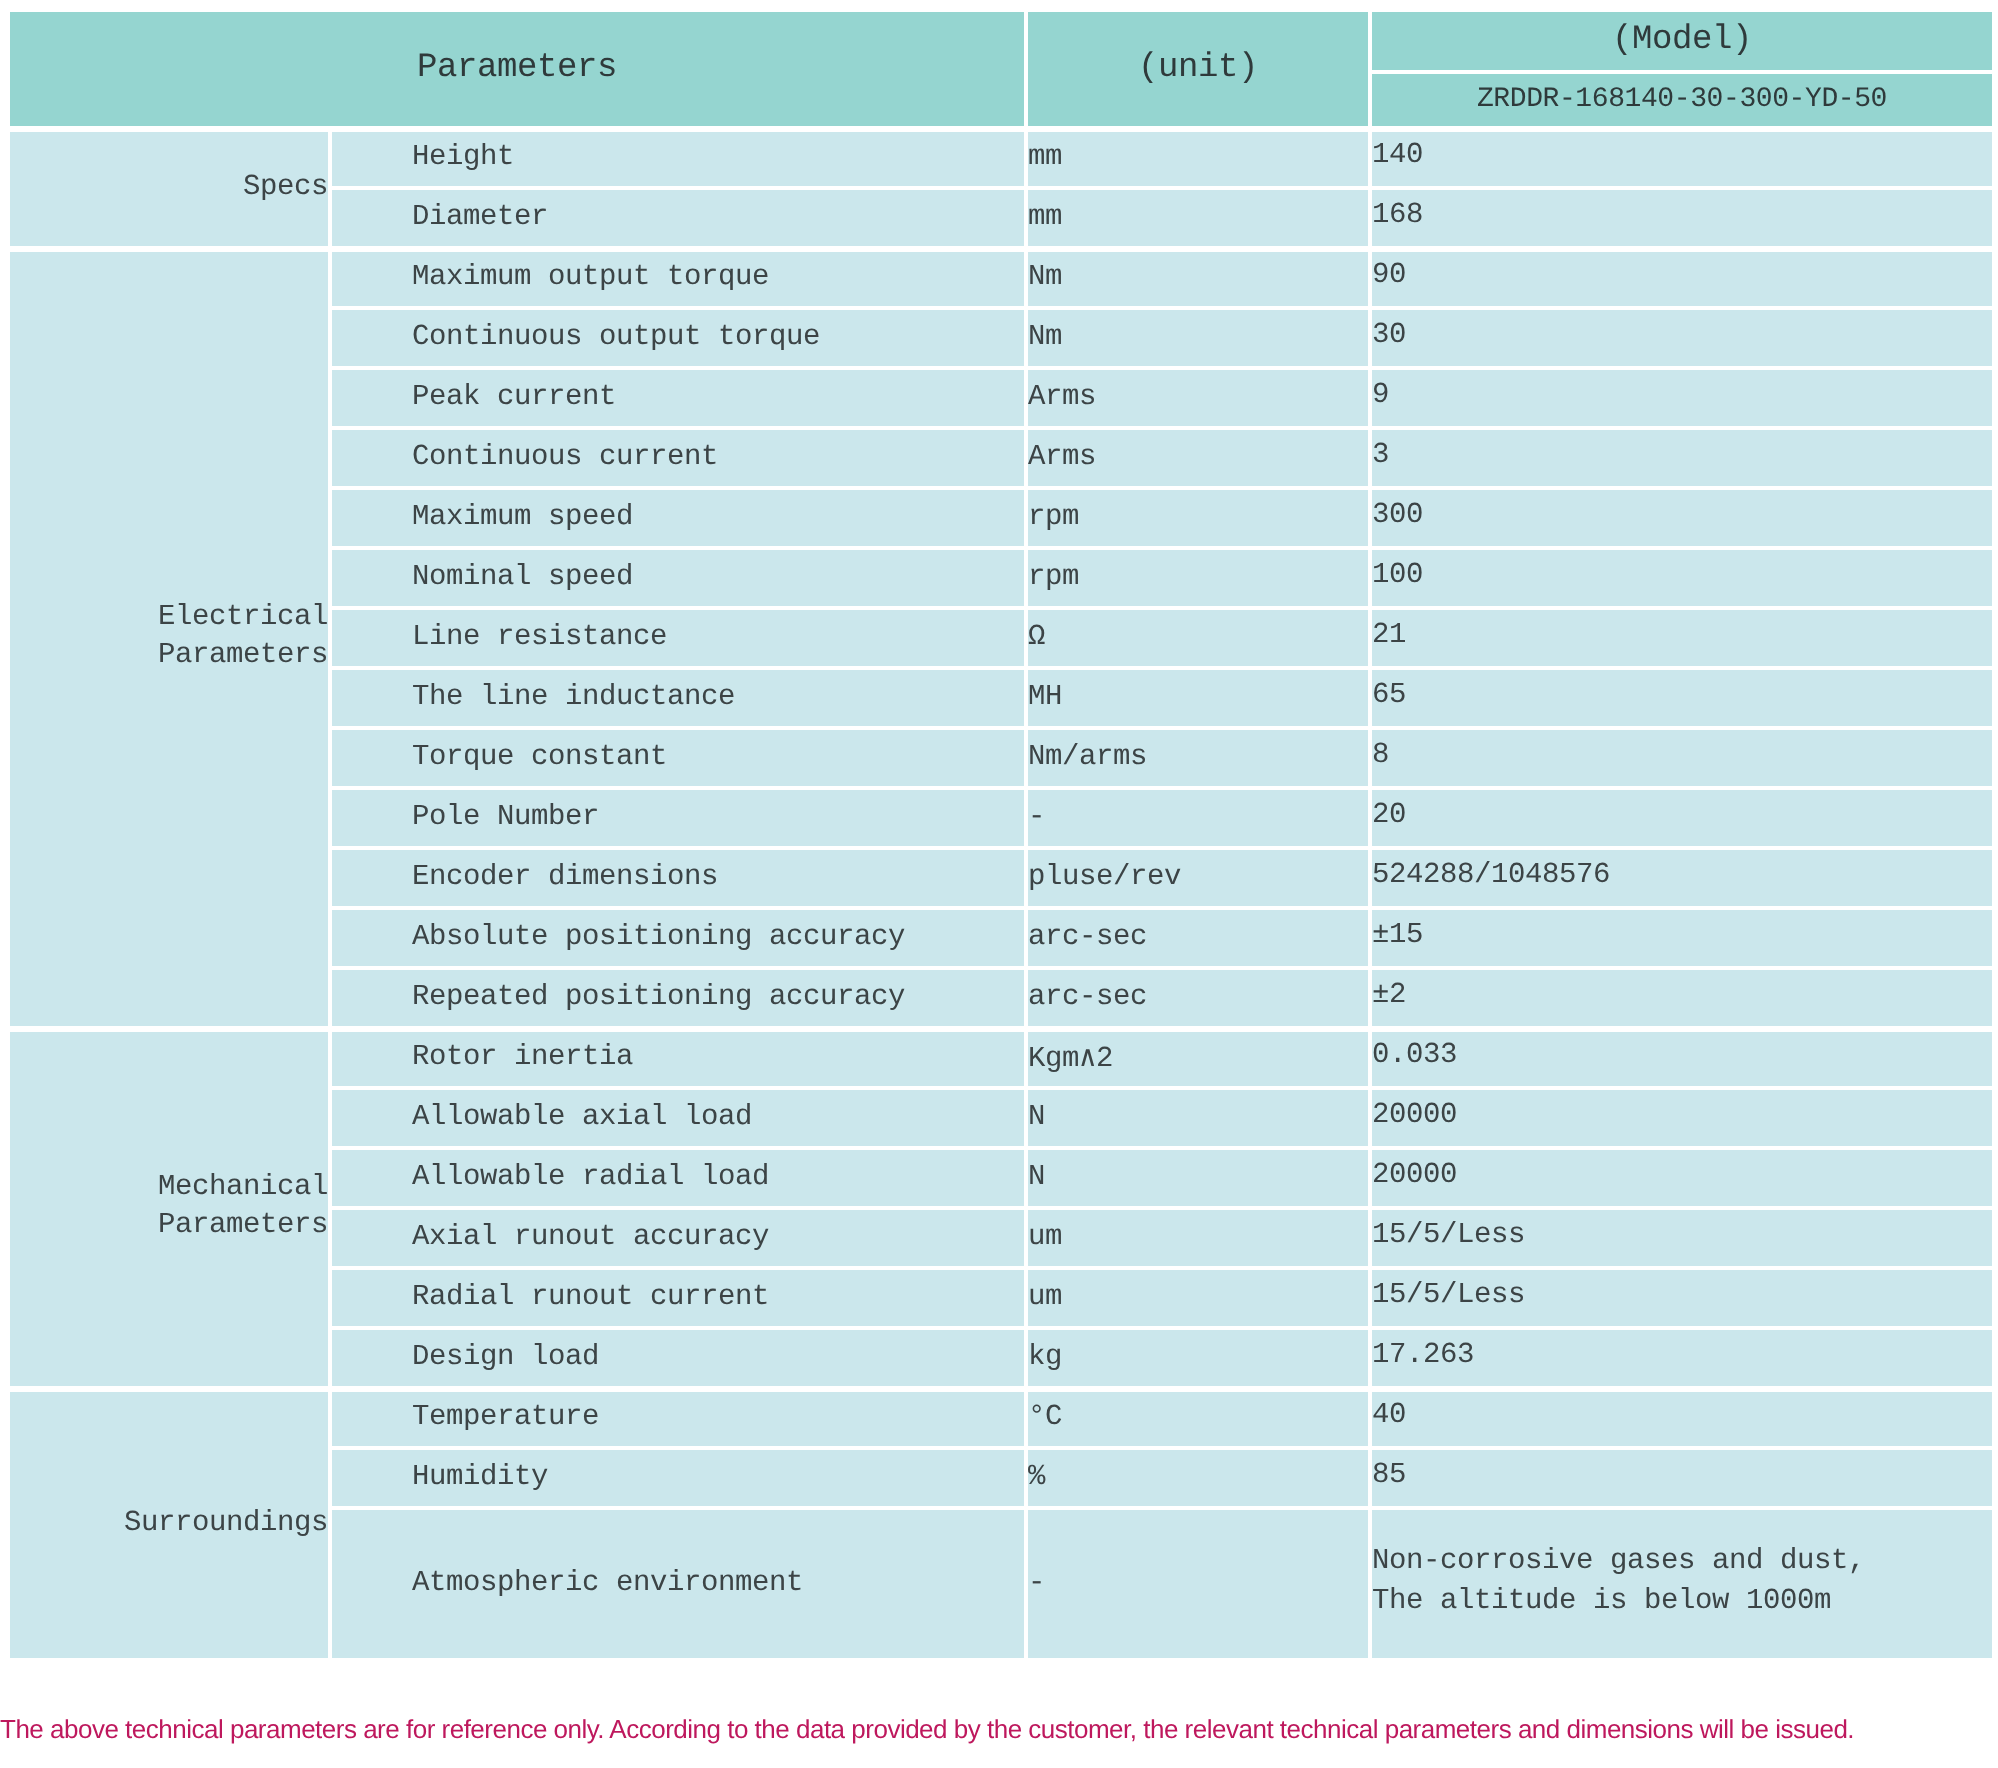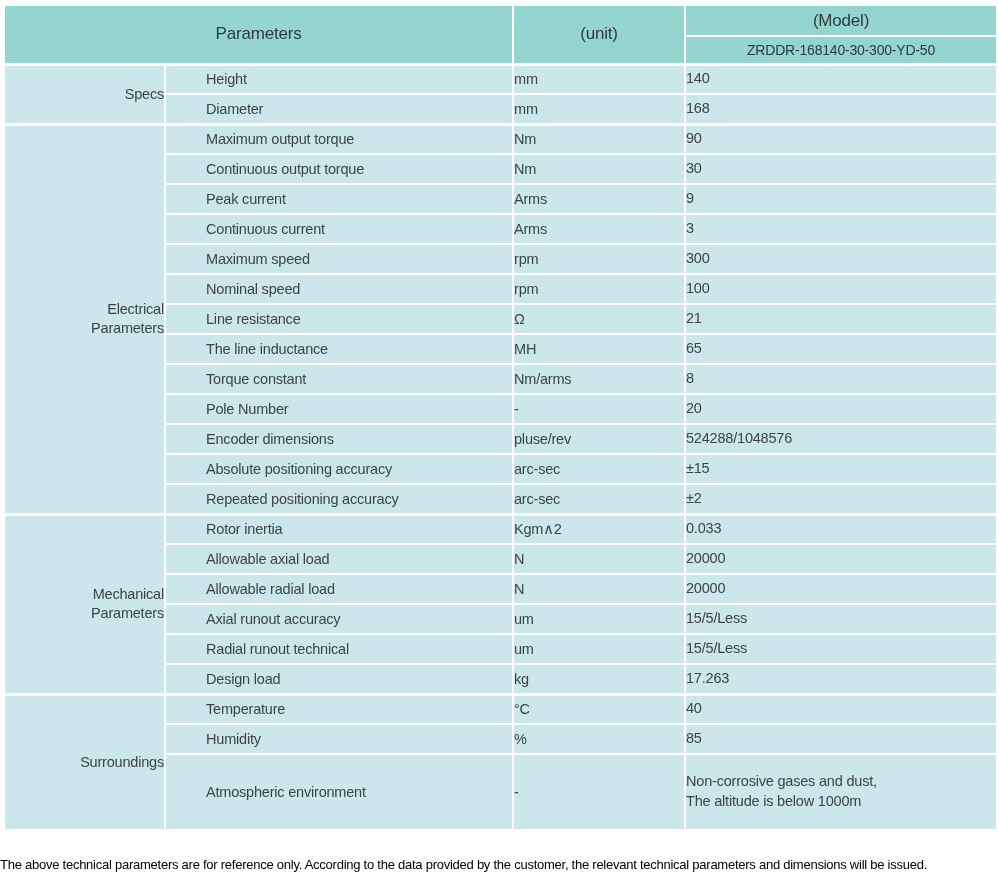--- a/index.html
+++ b/index.html
@@ -15,20 +15,21 @@
     width:999px;height:884px;overflow:hidden;
     font-family:"Liberation Sans","DejaVu Sans",sans-serif;
     color:var(--text);
     position:relative;
   }
   table.spec-table{
     border-collapse:collapse;
     table-layout:fixed;
     width:993px;
     margin:4px 3px 0 3px;
+    font-family:Liberation Mono, monospace;
   }
   .spec-table td,.spec-table th{
     border:2px solid var(--divider);
     font-weight:normal;
     letter-spacing:-0.2px;
   }
   
   .spec-table thead th{
     background:var(--header-bg);
     color:var(--header-text);
@@ -64,21 +65,21 @@
   }
   tr.tall-row td{height:76px;}
   .footnote{
     position:absolute;
     left:0;
     top:857px;
     width:999px;
     font-size:13px;
     letter-spacing:-0.25px;
     white-space:nowrap;
-    color:#000000;
+    color:#be185d;
   }
 </style>
 </head>
 <body>
 
 <table class="spec-table">
   <colgroup>
     <col style="width:161px">
     <col style="width:348px">
     <col style="width:172px">
@@ -189,21 +190,21 @@
         <td class="param-cell">Allowable radial load</td>
         <td class="unit-cell">N</td>
         <td class="value-cell">20000</td>
       </tr>
       <tr>
         <td class="param-cell">Axial runout accuracy</td>
         <td class="unit-cell">um</td>
         <td class="value-cell">15/5/Less</td>
       </tr>
       <tr>
-        <td class="param-cell">Radial runout technical</td>
+        <td class="param-cell">Radial runout current</td>
         <td class="unit-cell">um</td>
         <td class="value-cell">15/5/Less</td>
       </tr>
       <tr>
         <td class="param-cell">Design load</td>
         <td class="unit-cell">kg</td>
         <td class="value-cell">17.263</td>
       </tr>
       <tr class="group-start">
         <td class="group-cell" rowspan="3">Surroundings</td>

